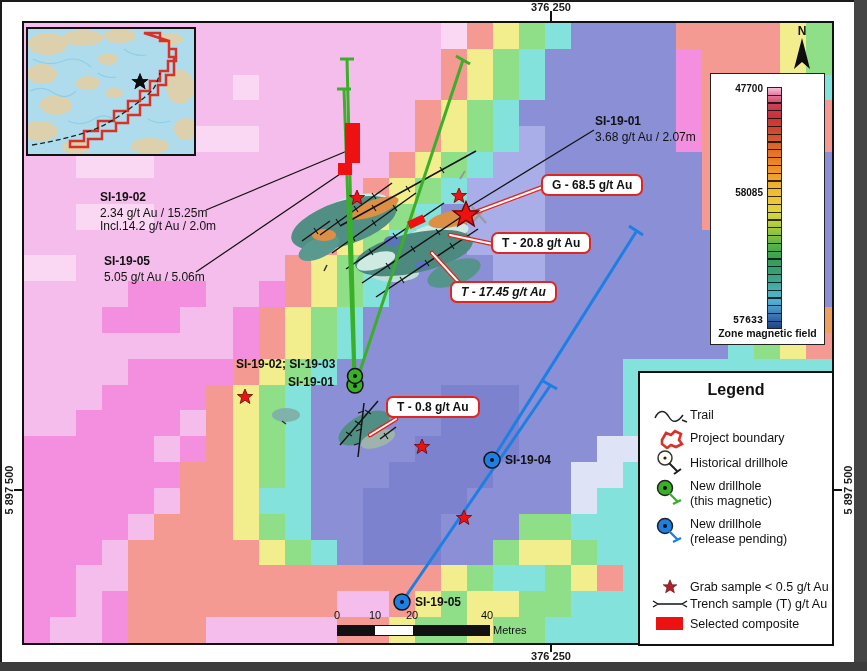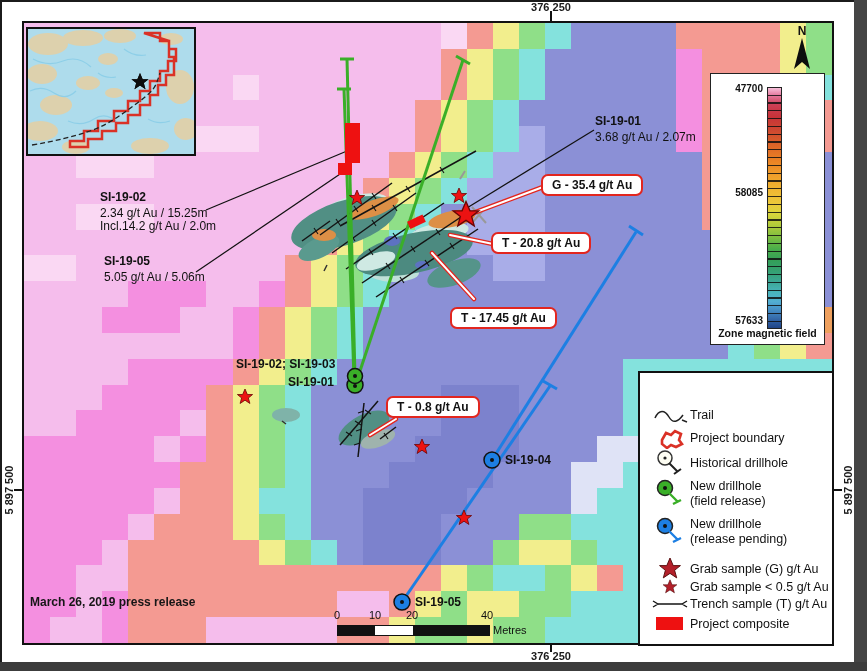--- a/index.html
+++ b/index.html
@@ -1005,27 +1005,26 @@
     </div>
     <div class="mblock" style="left:571px;top:92px;">
       <div class="t">SI-19-01</div>
       <div>3.68 g/t Au / 2.07m</div>
     </div>
     <div class="mlabel" style="left:212px;top:334px;">SI-19-02; SI-19-03</div>
     <div class="mlabel" style="left:264px;top:352px;">SI-19-01</div>
     <div class="mlabel" style="left:481px;top:430px;">SI-19-04</div>
     <div class="mlabel" style="left:391px;top:572px;">SI-19-05</div>
 
-    <div class="callout" style="left:517px;top:151px;">G - 35.4 g/t Au</div>
+    <div class="callout" style="left:517px;top:151px;">G - 68.5 g/t Au</div>
     <div class="callout" style="left:467px;top:209px;">T - 20.8 g/t Au</div>
-    <div class="callout" style="left:426px;top:284px;">T - 17.45 g/t Au</div>
+    <div class="callout" style="left:426px;top:258px;font-style:italic;">T - 17.45 g/t Au</div>
     <div class="callout" style="left:362px;top:373px;">T - 0.8 g/t Au</div>
 
     <div class="caption">
-      <div>March 26, 2019 press release</div>
     </div>
 
     <span class="sb-num" style="left:313px;">0</span>
     <span class="sb-num" style="left:351px;">10</span>
     <span class="sb-num" style="left:388px;">20</span>
     <span class="sb-num" style="left:463px;">40</span>
     <div class="sb-bar"></div>
     <span class="sb-unit">Metres</span>
   </div>
 
@@ -1062,25 +1061,26 @@
     </svg>
   </div>
   <div class="inset-title">Simon Area</div>
   <div class="inset-scale-txt">10 000 m</div>
   <div class="inset-scale-bar"></div>
 
   <div class="cbar">
     <div class="cbar-strip"></div>
     <div class="cbar-lab" style="top:9px;">47700</div>
     <div class="cbar-lab" style="top:113px;">58085</div>
-    <div class="cbar-lab" style="top:241px;">57633</div>
+    <div class="cbar-lab" style="top:241px;font-family:Liberation Mono, monospace;">57633</div>
     <div class="cbar-title">Zone magnetic field</div>
   </div>
 
   <div class="legend">
+    <div class="leg-title">Legend</div>
 
     <div class="leg-row" style="top:32px;">
       <span class="leg-ic">
         <svg width="36" height="20" viewBox="0 0 36 20">
             <path d="M3,13 C7,4 13,5 17,12 S26,17 31,10" stroke="#222" stroke-width="1.5" fill="none"></path>
             <path d="M30,15 l5,2" stroke="#222" stroke-width="1.5"></path>
           </svg>
       </span>
       <span class="leg-tx">Trail</span>
     </div>
@@ -1106,42 +1106,34 @@
     </div>
 
     <div class="leg-row" style="top:106px;">
       <span class="leg-ic">
         <svg width="30" height="30" viewBox="0 0 30 30">
             <circle cx="10" cy="9" r="7.5" fill="#3aaf28" stroke="#222" stroke-width="1.5"></circle>
             <circle cx="10" cy="9" r="2" fill="#111"></circle>
             <path d="M14,14 L23,23 M18,25 L26,21" stroke="#3aaf28" stroke-width="2.4" fill="none"></path>
           </svg>
       </span>
-      <span class="leg-tx"><span>New drillhole</span><br><span>(field release)</span></span>
+      <span class="leg-tx"><span>New drillhole</span><br><span>(this magnetic)</span></span>
     </div>
 
     <div class="leg-row" style="top:144px;">
       <span class="leg-ic">
         <svg width="30" height="30" viewBox="0 0 30 30">
             <circle cx="10" cy="9" r="7.5" fill="#1d7fe3" stroke="#222" stroke-width="1.5"></circle>
             <circle cx="10" cy="9" r="2" fill="#111"></circle>
             <path d="M14,14 L23,23 M18,25 L26,21" stroke="#1d7fe3" stroke-width="2.4" fill="none"></path>
           </svg>
       </span>
       <span class="leg-tx"><span>New drillhole</span><br><span>(release pending)</span></span>
     </div>
 
-    <div class="leg-row" style="top:184px;">
-      <span class="leg-ic">
-        <svg width="26" height="24" viewBox="0 0 26 24">
-            <path transform="translate(13,12) scale(1.1)" d="M0,-10 L2.94,-3.09 L9.51,-3.09 L4.2,1.18 L6.1,8.09 L0,4 L-6.1,8.09 L-4.2,1.18 L-9.51,-3.09 L-2.94,-3.09 Z" fill="#b3202a" stroke="#4d0606" stroke-width="0.8"></path>
-          </svg>
-      </span>
-      <span class="leg-tx">Grab sample (G) g/t Au</span>
-    </div>
 
     <div class="leg-row" style="top:204px;">
       <span class="leg-ic">
         <svg width="26" height="20" viewBox="0 0 26 20">
             <path transform="translate(13,10) scale(0.72)" d="M0,-10 L2.94,-3.09 L9.51,-3.09 L4.2,1.18 L6.1,8.09 L0,4 L-6.1,8.09 L-4.2,1.18 L-9.51,-3.09 L-2.94,-3.09 Z" fill="#b3202a" stroke="#4d0606" stroke-width="0.8"></path>
           </svg>
       </span>
       <span class="leg-tx">Grab sample &lt; 0.5 g/t Au</span>
     </div>
 
@@ -1153,16 +1145,16 @@
       </span>
       <span class="leg-tx">Trench sample (T) g/t Au</span>
     </div>
 
     <div class="leg-row" style="top:242px;">
       <span class="leg-ic">
         <svg width="32" height="18" viewBox="0 0 32 18">
             <rect x="2" y="2" width="27" height="13" fill="#ee1111"></rect>
           </svg>
       </span>
-      <span class="leg-tx">Project composite</span>
+      <span class="leg-tx">Selected composite</span>
     </div>
   </div>
 </div>
 
 </body></html>

